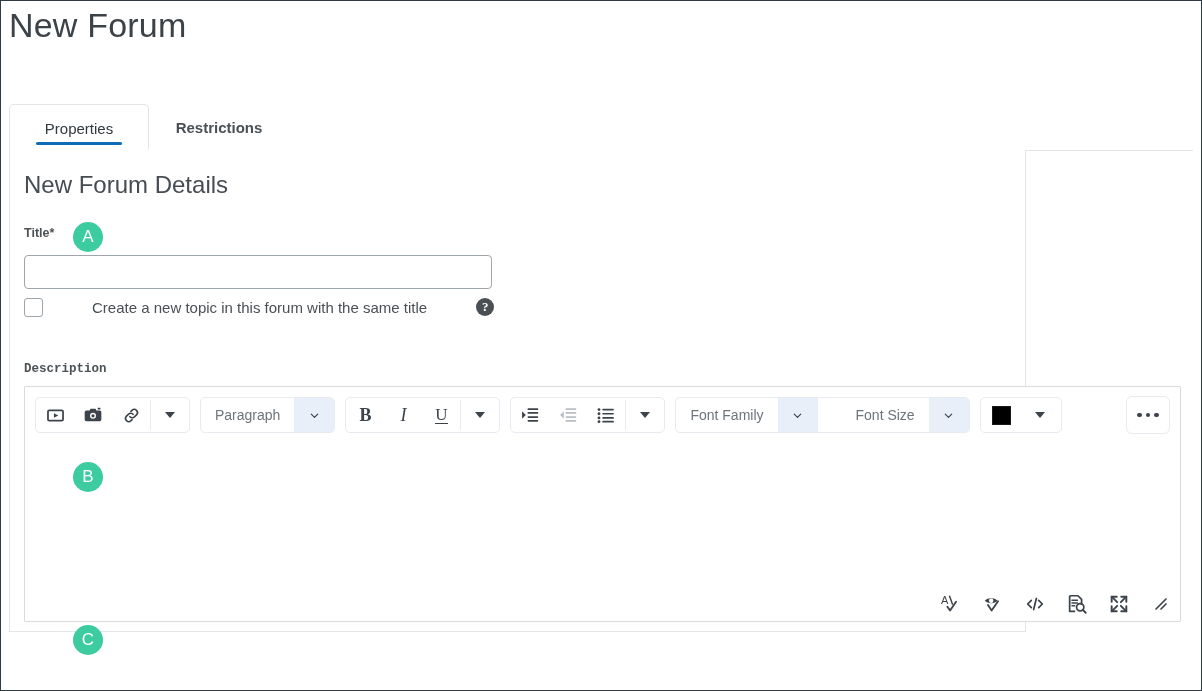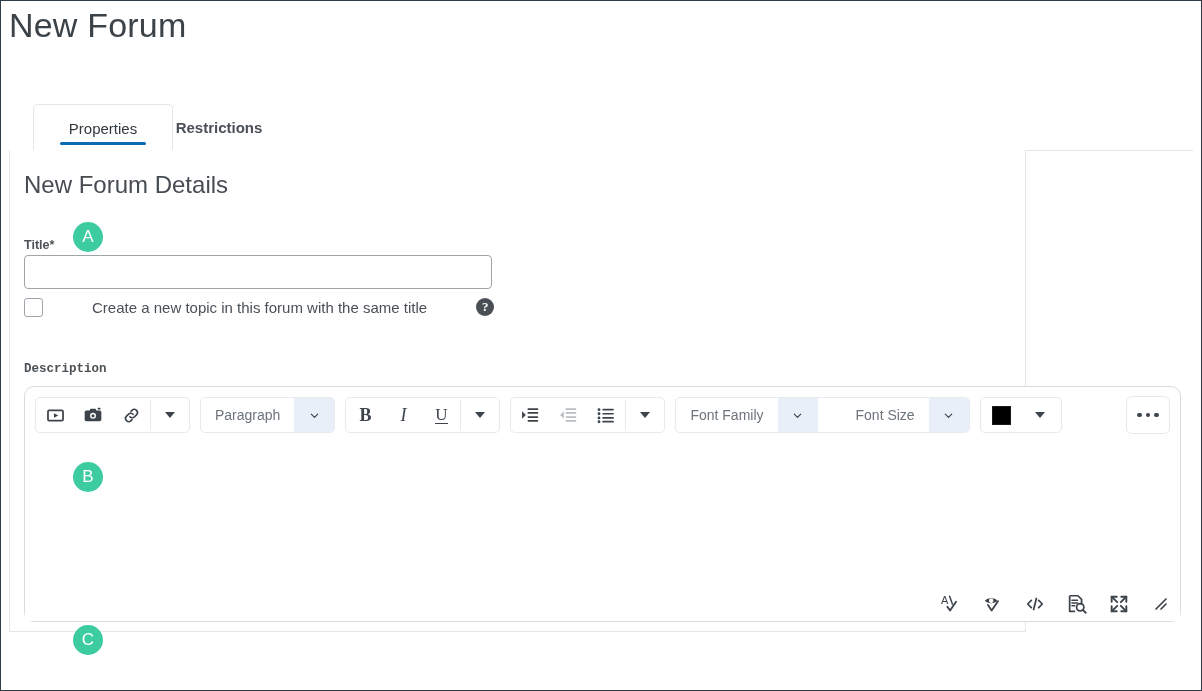--- a/index.html
+++ b/index.html
@@ -55,21 +55,20 @@
     cursor: pointer;
     background: transparent;
   }
   .tab.active {
     left: 0;
     width: 140px;
     background: #fff;
     border: 1px solid #e3e6e8;
     border-bottom: none;
     border-radius: 5px 5px 0 0;
-    margin-left: 24px;
   }
   .tab.active .tab-label { color: #31383e; }
   .tab.active .underline {
     position: absolute;
     left: 26px; right: 26px;
     bottom: 6px;
     height: 3px;
     border-radius: 2px;
     background: #0c6cb5;
   }
@@ -99,21 +98,21 @@
     color: #464c52;
   }
 
   
   .field-label {
     position: absolute;
     font-size: 12.5px;
     font-weight: bold;
     color: #4c5256;
   }
-  #title-label { left: 14px; top: 88px; }
+  #title-label { left: 14px; top: 76px; }
   .req { color: #4c5256; }
 
   .title-input {
     position: absolute;
     left: 14px;
     top: 105px;
     width: 468px;
     height: 34px;
     border: 1px solid #9ea5ab;
     border-radius: 4px;
@@ -168,21 +167,21 @@
   
   #desc-label { left: 14px; top: 212px; font-family: Liberation Mono, monospace; }
 
   .editor {
     position: absolute;
     left: 14px;
     top: 236px;
     width: 1157px;
     height: 236px;
     border: 1px solid #d8dcdf;
-    border-radius: 10px;
+    border-radius: 1px;
     background: #fff;
   }
   .toolbar {
     position: absolute;
     left: 0; right: 0; top: 0;
     height: 56px;
     display: flex;
     align-items: center;
     padding: 0 10px;
     gap: 10px;

